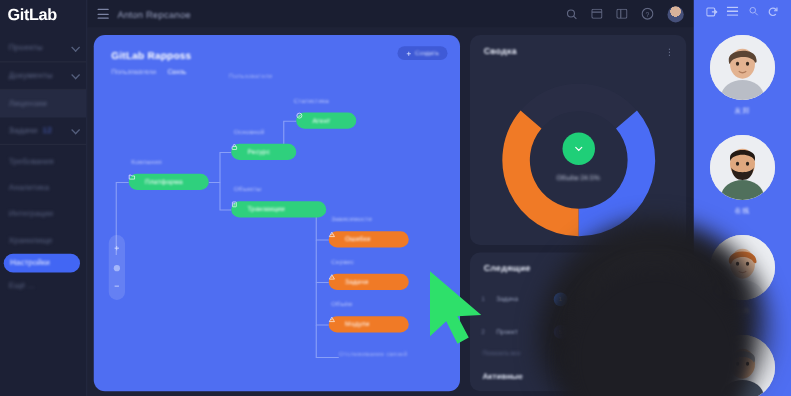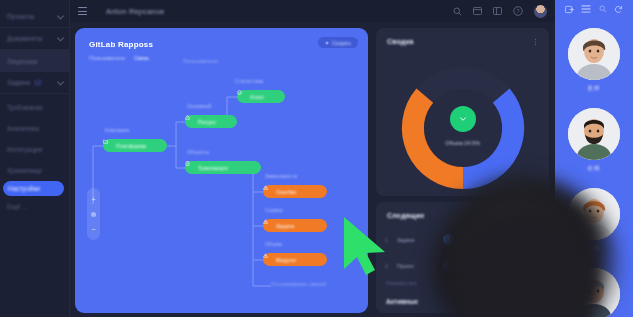--- a/index.html
+++ b/index.html
@@ -93,21 +93,20 @@
   .hamburger {
     width: 9px; height: 8px;
     display: flex; flex-direction: column; justify-content: space-between;
     margin-right: 7px;
   }
   .hamburger i { display:block; height:1px; background:#7b83a3; border-radius:1px; }
   .topbar-title {
     font-size: 7.5px; color: #9aa2c0;
     filter: blur(0.85px);
     letter-spacing: 0.2px;
-    margin-left: 12px;
   }
   .topbar-icons {
     margin-left: auto;
     display: flex; align-items: center; gap: 11px;
     padding-right: 2px;
   }
   .ticon { opacity: .62; display:flex; }
   .ticon svg { display:block; }
   .tavatar {
     width: 13px; height: 13px; border-radius: 50%;
@@ -326,20 +325,23 @@
     filter: blur(7px);
     pointer-events: none;
   }
 </style>
 </head>
 <body>
 
 <div id="app">
 
   <div class="sidebar">
+    <div class="brand">
+      <span class="brand-text">GitLab</span>
+    </div>
 
     <div class="side-list">
       <div class="side-row">
         <span class="lbl">Проекты</span>
         <span class="chev"></span>
       </div>
       <div class="side-row">
         <span class="lbl">Документы</span>
         <span class="chev"></span>
       </div>

